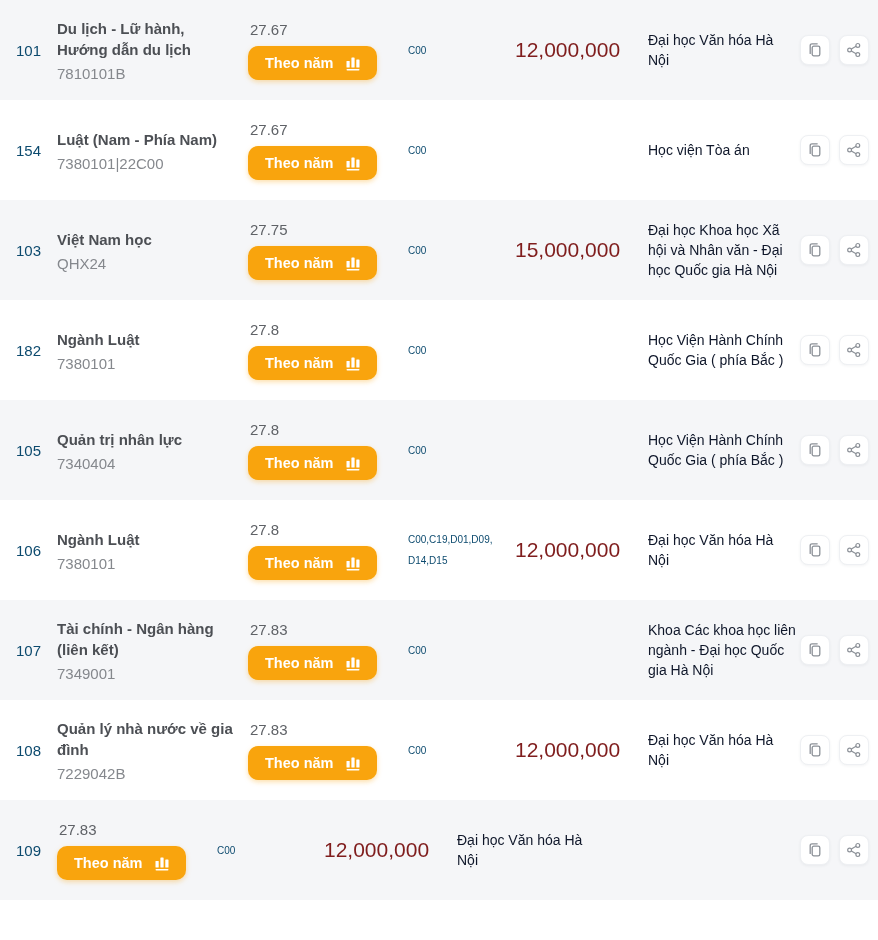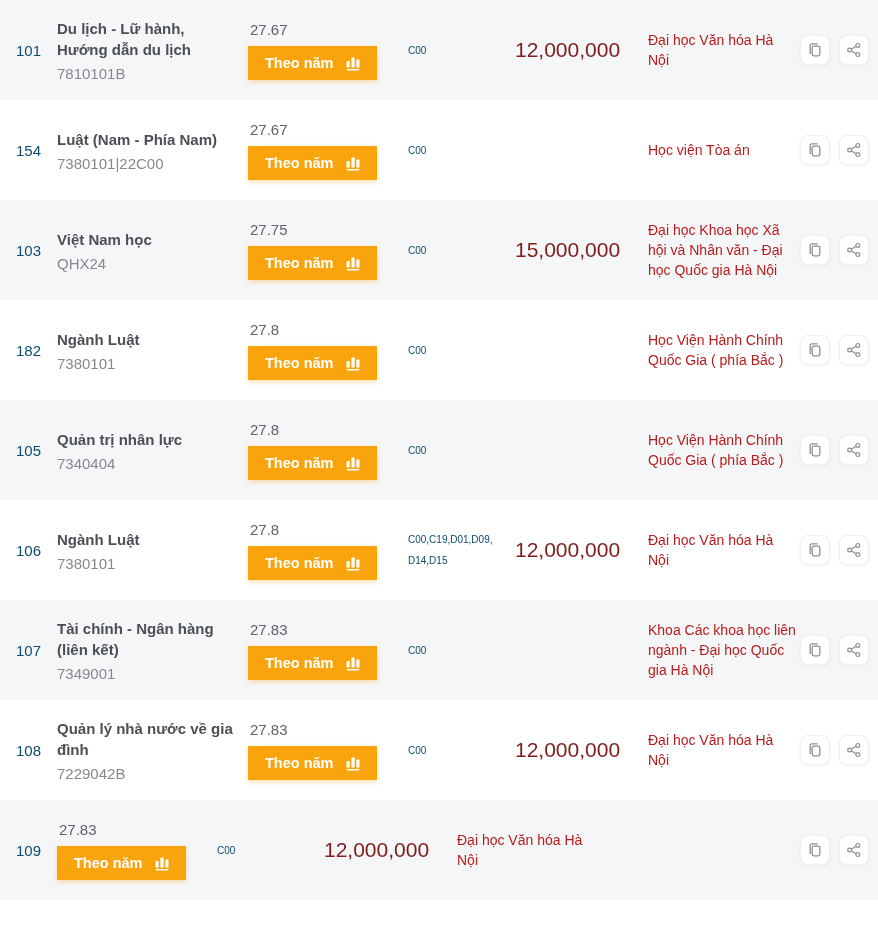--- a/index.html
+++ b/index.html
@@ -51,21 +51,21 @@
     align-items: center;
     gap: 12px;
     border: none;
     cursor: pointer;
     background: #f9a40d;
     color: #ffffff;
     font-family: inherit;
     font-size: 14.5px;
     font-weight: 700;
     padding: 9px 15px 9px 17px;
-    border-radius: 0;
+    border-radius: 10px;
     box-shadow: 0 2px 5px rgba(249, 164, 13, 0.35);
   }
   .score-btn svg { display: block; }
 
   .col-combo {
     flex-basis: 100px;
     padding-right: 10px;
     font-size: 10px;
     color: #0c4a6e;
     word-break: break-all;
@@ -73,21 +73,21 @@
   }
   .col-fee {
     flex-basis: 140px;
     padding-left: 7px;
     font-size: 21px;
     color: #7f1d1d;
   }
   .col-university {
     flex-basis: 150px;
     font-size: 14px;
-    color: #b91c1c;
+    color: #0f172a;
     line-height: 20px;
   }
   .col-actions {
     flex: 1 1 auto;
     display: flex;
     justify-content: flex-end;
     align-items: center;
     gap: 9px;
     padding-right: 9px;
   }

